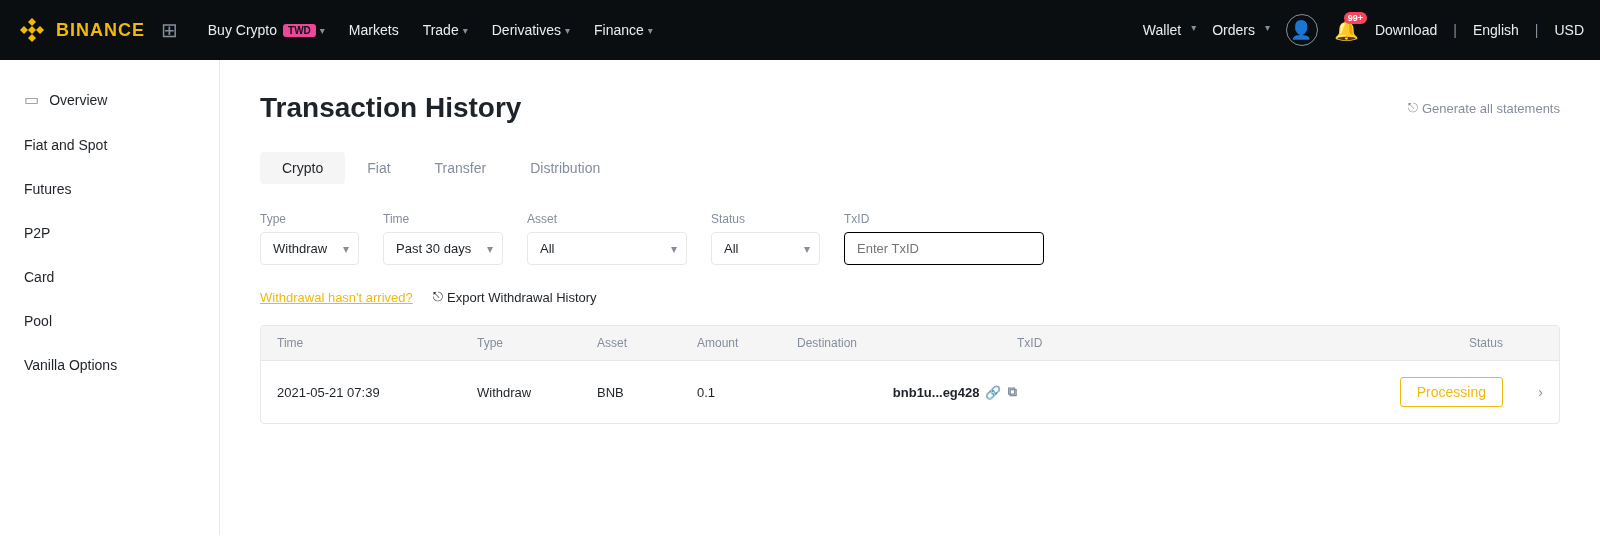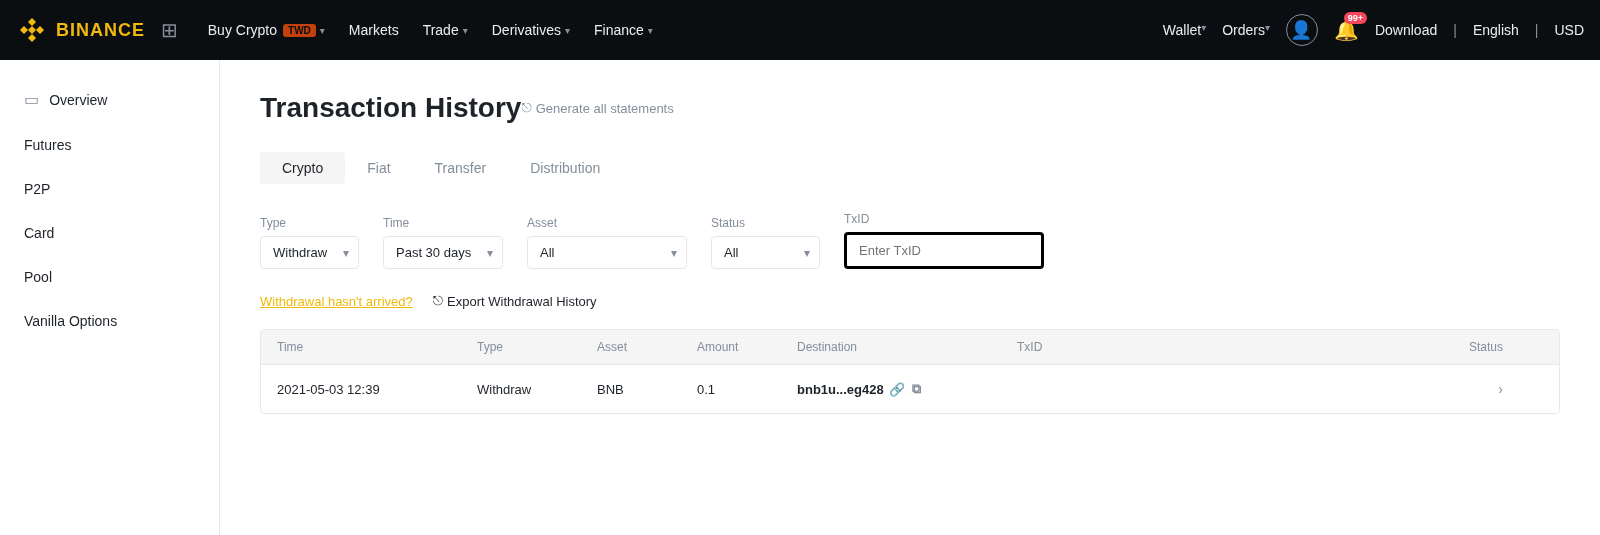--- a/index.html
+++ b/index.html
@@ -49,21 +49,21 @@
       color: #eaecef;
       font-size: 14px;
       padding: 8px 10px;
       cursor: pointer;
       display: flex;
       align-items: center;
       gap: 4px;
       white-space: nowrap;
     }
     .nav-badge {
-      background: #c2410c;
+      background: #ec4899;
       color: #0b0e11;
       font-size: 10px;
       font-weight: 700;
       padding: 1px 5px;
       border-radius: 3px;
       margin-left: 2px;
     }
     .nav-arrow {
       font-size: 10px;
       color: #848e9c;
@@ -73,21 +73,21 @@
       align-items: center;
       gap: 16px;
       margin-left: auto;
     }
     .navbar-right-item {
       color: #eaecef;
       font-size: 14px;
       cursor: pointer;
       display: flex;
       align-items: flex-start;
-      gap: 0;
+      gap: 10px;
     }
     .avatar-circle {
       width: 32px;
       height: 32px;
       border-radius: 50%;
       border: 1px solid #848e9c;
       display: flex;
       align-items: center;
       justify-content: center;
       color: #848e9c;
@@ -152,21 +152,21 @@
 
     
     .main-content {
       flex: 1;
       padding: 32px 40px;
       background: #fff;
     }
     .page-header {
       display: flex;
       align-items: flex-start;
-      justify-content: flex-start;
+      justify-content: space-between;
       margin-bottom: 28px;
     }
     .page-title {
       font-size: 28px;
       font-weight: 600;
       color: #1e2329;
     }
     .generate-link {
       color: #848e9c;
       font-size: 13px;
@@ -233,21 +233,21 @@
       content: '▾';
       position: absolute;
       right: 10px;
       top: 50%;
       transform: translateY(-50%);
       color: #848e9c;
       pointer-events: none;
       font-size: 12px;
     }
     .filter-input {
-      border: 3px solid #000000;
+      border: 1px solid #000000;
       border-radius: 4px;
       padding: 8px 12px;
       font-size: 13px;
       color: #848e9c;
       outline: none;
       width: 200px;
     }
 
     
     .action-links {
@@ -301,20 +301,21 @@
       font-size: 13px;
       color: #1e2329;
     }
     .destination-cell {
       display: flex;
       align-items: center;
       gap: 6px;
       font-size: 13px;
       color: #1e2329;
       font-weight: 600;
+      justify-content: flex-end;
     }
     .dest-icon {
       color: #848e9c;
       cursor: pointer;
       font-size: 13px;
     }
     .status-cell {
       display: flex;
       align-items: center;
       justify-content: flex-end;
@@ -404,20 +405,23 @@
 </nav>
 
 <div class="page-layout">
 
   <aside class="sidebar">
     <div class="sidebar-item overview">
       <span class="sidebar-overview-icon">▭</span>
       <span>Overview</span>
     </div>
     <div class="sidebar-item">
+      <span>Fiat and Spot</span>
+    </div>
+    <div class="sidebar-item">
       <span>Futures</span>
     </div>
     <div class="sidebar-item">
       <span>P2P</span>
     </div>
     <div class="sidebar-item">
       <span>Card</span>
     </div>
     <div class="sidebar-item">
       <span>Pool</span>
@@ -510,27 +514,30 @@
         <span class="th">Time</span>
         <span class="th">Type</span>
         <span class="th">Asset</span>
         <span class="th">Amount</span>
         <span class="th">Destination</span>
         <span class="th">TxID</span>
         <span class="th" style="text-align:right;">Status</span>
         <span class="th"></span>
       </div>
       <div class="table-row">
-        <span class="td">2021-05-03 12:39</span>
+        <span class="td">2021-05-21 07:39</span>
         <span class="td">Withdraw</span>
         <span class="td">BNB</span>
         <span class="td">0.1</span>
         <div class="destination-cell">
           <span>bnb1u...eg428</span>
           <span class="dest-icon">🔗</span>
           <span class="dest-icon">⧉</span>
         </div>
         <span class="td"></span>
+        <div class="status-cell">
+          <span class="status-badge-processing">Processing</span>
+        </div>
         <div class="row-arrow">›</div>
       </div>
     </div>
   </main>
 </div>
 
 </body></html>

